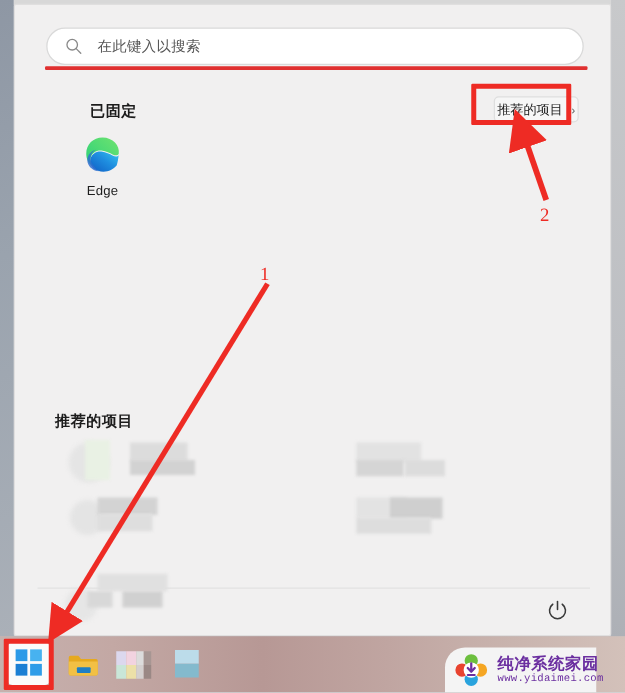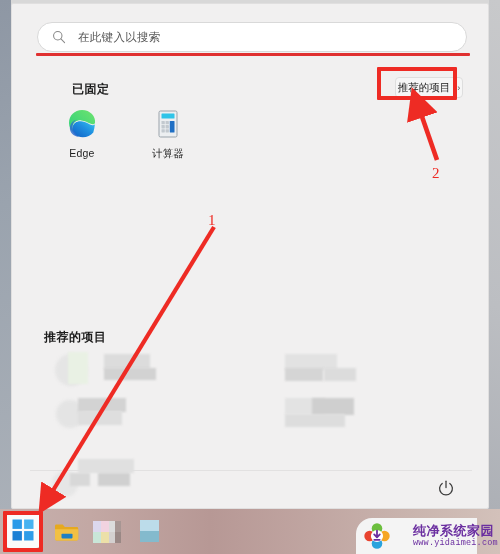--- a/index.html
+++ b/index.html
@@ -132,21 +132,21 @@
     font-family: "Liberation Serif", serif;
   }
   #anno-num-1 { left: 208px; top: 212px; }
   #anno-num-2 { left: 432px; top: 165px; }
   svg.anno-arrow { position: absolute; left: 0; top: 0; pointer-events: none; }
 
   
   #watermark {
     position: absolute; left: 356px; top: 518px; width: 121px; height: 36px;
     background: #f4f4f4; border-top-left-radius: 16px;
-    display: flex; align-items: center; padding-left: 8px; gap: 23px;
+    display: flex; align-items: center; padding-left: 8px; gap: 8px;
   }
   #wm-logo { width: 26px; height: 26px; position: relative; flex: 0 0 auto; }
   #wm-texts { display: flex; flex-direction: column; line-height: 1.12; }
   #wm-title {
     font-size: 13px; font-weight: 700; color: #6b2fa0; letter-spacing: .5px;
   }
   #wm-url { font-size: 8.5px; color: #6b2fa0; letter-spacing: .2px; font-family: Liberation Mono, monospace; }
 </style>
 </head>
 <body>
@@ -192,38 +192,20 @@
             </linearGradient>
           </defs>
           <path d="M16 2C8.5 2 3 7.5 3 15c0 4.3 2 8 5.3 10.3C6.6 22.7 6 20.3 6.6 18c1-3.8 4.6-6 8.6-5.6 3.9.4 6.6 2.1 8.9 3.2 2.2 1 4.2 1 4.9-.7C30 8.5 24.3 2 16 2z" fill="url(#eg2)"></path>
           <path d="M28.9 16.2c-.9 1.3-2.8 1.2-4.9.2-2.3-1.1-5-2.8-8.9-3.2-4-.4-7.6 1.8-8.6 5.6-.7 2.6.2 5.3 2.3 8 2.2 1.6 5 2.5 8 2.5 4.2 0 8-1.9 10.5-4.9.8-2.4 1.3-5.2 1.6-8.2z" fill="url(#eg1)"></path>
           <path d="M9.3 25c-2.5-2.3-3.4-5.4-2.6-8.4.6-2.3 2.1-4 4.1-4.9-3.4.7-5.9 3.3-6.7 6.5-.9 3.7.9 7.3 4.3 9.3 1.4.8 3 1.3 4.6 1.4-1.4-.9-2.7-2-3.7-3.9z" fill="#2f6fd0" opacity=".85"></path>
         </svg>
       </div>
       <div class="app-label">Edge</div>
     </div>
 
-    <div class="app-tile">
-      <div class="app-icon">
-        <svg viewBox="0 0 32 32" width="32" height="32">
-          <rect x="7" y="3" width="18" height="26" rx="1.5" fill="#eceff1" stroke="#9aa3ab" stroke-width="1"></rect>
-          <rect x="9.5" y="5.5" width="13" height="5" rx="0.6" fill="#2ec4e8"></rect>
-          <g fill="#c2c9cf">
-            <rect x="9.5" y="13" width="3.3" height="3.3" rx="0.4"></rect>
-            <rect x="13.6" y="13" width="3.3" height="3.3" rx="0.4"></rect>
-            <rect x="9.5" y="17.1" width="3.3" height="3.3" rx="0.4"></rect>
-            <rect x="13.6" y="17.1" width="3.3" height="3.3" rx="0.4"></rect>
-            <rect x="9.5" y="21.2" width="3.3" height="3.3" rx="0.4"></rect>
-            <rect x="13.6" y="21.2" width="3.3" height="3.3" rx="0.4"></rect>
-          </g>
-          <rect x="17.8" y="13" width="4.7" height="11.5" rx="0.6" fill="#1f6fc4"></rect>
-        </svg>
-      </div>
-      <div class="app-label">计算器</div>
-    </div>
 
 
   </div>
 
   <div class="section-header" id="recommended-label">推荐的项目</div>
 
   <div id="recommended-area">
     <div class="blur-circle" style="left:43px;top:2px;width:32px;height:32px;background:#e5e5e5;"></div>
     <div class="blur-block" style="left:56px;top:0px;width:20px;height:32px;background:#e9f1e4;"></div>
     <div class="blur-block" style="left:92px;top:2px;width:46px;height:15px;"></div>

